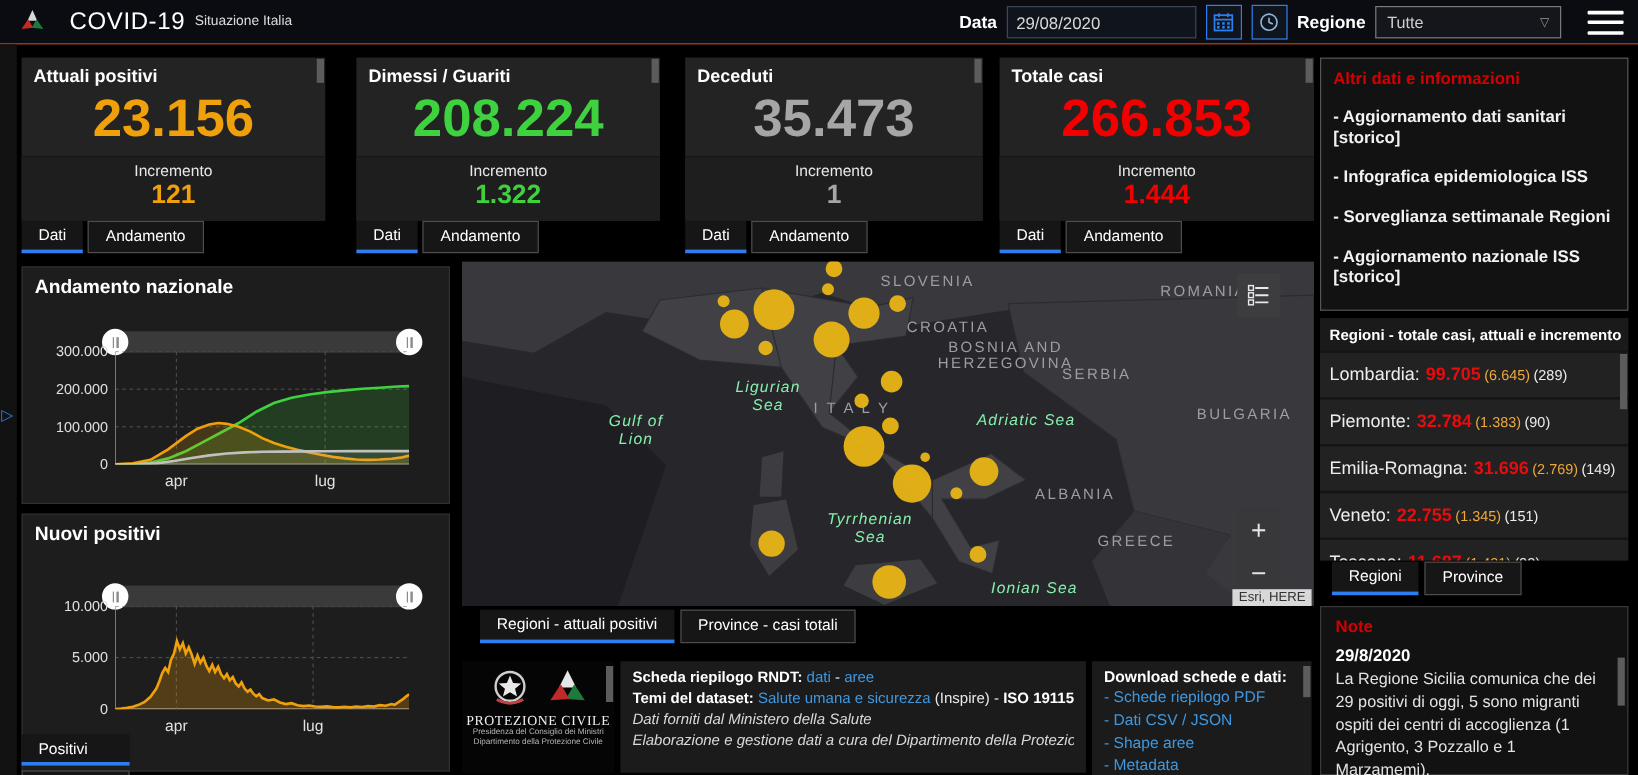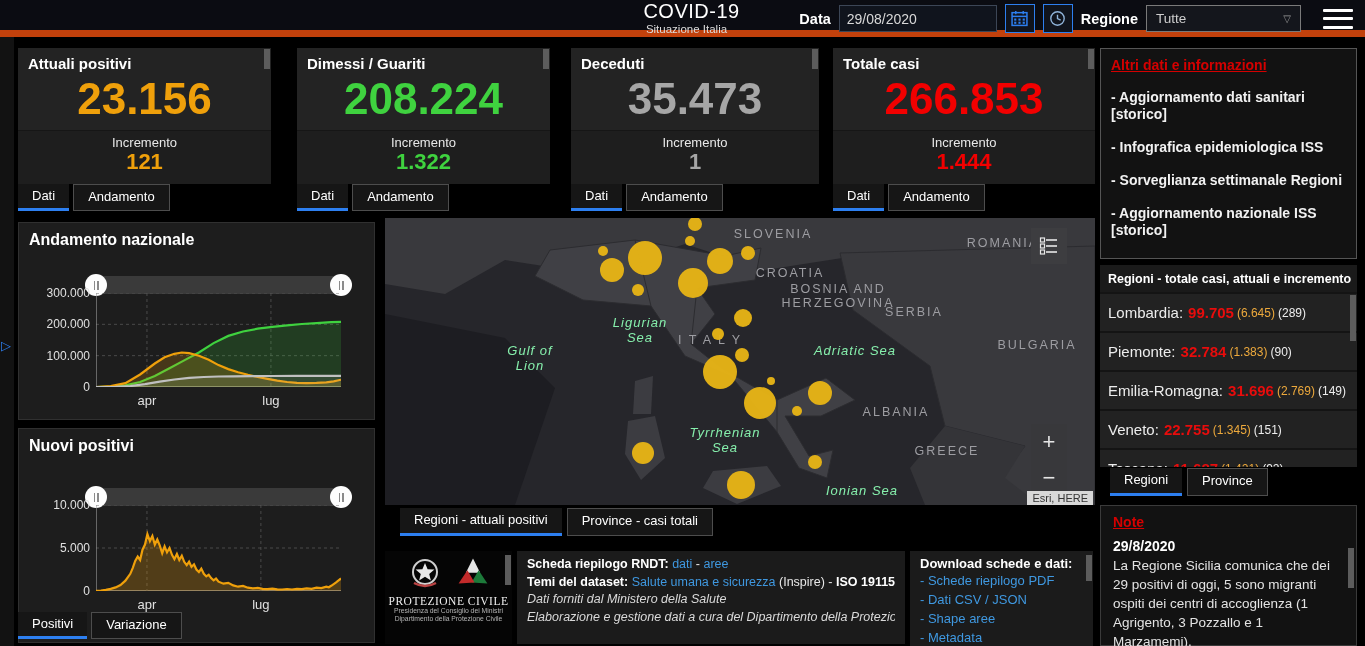--- a/index.html
+++ b/index.html
@@ -2,22 +2,22 @@
 <html><head>
 <meta charset="utf-8">
 <style>
   * { margin:0; padding:0; box-sizing:border-box; }
   html,body { width:1365px; height:646px; background:#000; overflow:hidden;
               font-family:"Liberation Sans", sans-serif; }
   body { position:relative; }
 
   
   #header { position:absolute; left:0; top:0; width:1365px; height:37px;
-            background:#0b0c12; border-bottom:7px solid #c2410c;
-            display:flex; align-items:center;flex-direction:column; }
+            background:#0b0c12; border-bottom:1px solid #c2410c;
+            display:flex; align-items:center; }
   #logo-box { width:26px; height:26px; margin-left:14px; }
   #app-title { color:#fff; font-size:20px; font-weight:400; margin-left:18px; letter-spacing:.5px;}
   #app-subtitle { color:#ddd; font-size:11.5px; margin-left:8px; }
   #header-right { position:absolute; right:12px; top:0; height:37px; display:flex; align-items:center; gap:8px; }
   .hdr-label { color:#fff; font-weight:bold; font-size:14.5px; }
   #date-input { width:158px; height:27px; background:#10141d; border:1px solid #3c4656;
                 color:#d8d8d8; font-size:14px; padding:0 7px; font-family:inherit;}
   .icon-btn { width:30px; height:29px; background:#10141d; border:1px solid #2d7ff0;
               display:flex; align-items:center; justify-content:center; cursor:pointer; }
   #region-select { width:155px; height:27px; background:#14161c; border:1px solid #7a7a7a;
@@ -79,21 +79,21 @@
   .lic-bold { font-weight:bold; color:#fff; }
   .lic-link { color:#3f98e0; cursor:pointer; }
   .lic-it { font-style:italic; color:#d9d9d9; }
   #footer-download { position:absolute; left:910px; top:551px; width:183px; height:113px; background:#1b1b1b; padding:5px 0 0 10px;}
   .dl-title { color:#fff; font-weight:bold; font-size:13px; }
   .dl-link { color:#3f98e0; font-size:13px; line-height:19px; cursor:pointer; white-space:nowrap;}
 
   
   #info-panel { position:absolute; left:1100px; top:48px; width:257px; height:211px; background:#121212;
                 border:1px solid #555; padding:8px 10px; }
-  .red-title { color:#d40000; font-weight:bold; font-size:14px;text-decoration:underline; }
+  .red-title { color:#d40000; font-weight:bold; font-size:14px; }
   .info-link { color:#f2f2f2; font-weight:bold; font-size:14px; line-height:17px; cursor:pointer; }
   #info-links { display:flex; flex-direction:column; gap:16px; margin-top:16px; }
 
   #regions-panel { position:absolute; left:1100px; top:265px; width:257px; height:202px; background:#141414; overflow:hidden;}
   .regions-title { color:#fff; font-weight:bold; font-size:12.5px; padding:7px 0 6px 8px; background:#1a1a1a;}
   .region-row { background:#222; margin-top:2px; height:37px; display:flex; align-items:center; padding-left:8px;
                 font-size:15px; white-space:nowrap; cursor:pointer; position:relative;}
   .rg-name { color:#ededed; }
   .rg-total { color:#e80c0c; font-weight:bold; margin-left:5px;}
   .rg-act { color:#eda93c; font-size:12px; margin-left:3px;}
@@ -277,21 +277,21 @@
         <path d="M0.0,85.8 L4.9,85.5 L9.8,84.9 L14.7,83.9 L19.6,82.4 L24.5,80.0 L29.4,75.7 L34.3,68.8 L36.8,62.8 L39.2,55.9 L41.7,51.6 L44.1,55.0 L46.5,44.7 L49.0,39.6 L51.4,29.2 L53.9,36.1 L56.4,31.0 L58.8,39.6 L61.3,34.4 L63.7,40.4 L66.2,48.2 L68.6,41.3 L71.0,47.3 L73.5,43.0 L76.0,49.9 L78.4,54.2 L80.9,49.0 L83.3,55.0 L85.8,50.7 L88.2,56.8 L90.7,60.2 L93.1,56.8 L95.5,61.9 L98.0,59.3 L100.4,64.5 L102.9,67.1 L105.3,63.6 L107.8,68.8 L110.3,71.4 L112.7,69.7 L115.1,73.1 L117.6,75.3 L120.0,73.5 L122.5,76.7 L127.4,78.7 L132.3,77.8 L137.2,80.4 L142.1,81.7 L147.0,81.0 L151.9,82.7 L156.8,83.4 L161.7,82.9 L166.6,83.8 L171.5,84.1 L176.4,83.6 L181.3,84.3 L186.2,84.5 L191.1,84.0 L196.0,84.5 L200.9,83.8 L205.8,84.2 L210.7,83.4 L215.6,83.8 L220.5,82.6 L225.4,83.1 L230.3,81.7 L232.8,82.3 L235.2,80.8 L237.7,79.1 L240.1,77.4 L242.6,75.3 L245.0,73.5 L245,86 L0,86 Z" fill="#efa00b" fill-opacity="0.25"></path>
         <path d="M0.0,85.8 L4.9,85.5 L9.8,84.9 L14.7,83.9 L19.6,82.4 L24.5,80.0 L29.4,75.7 L34.3,68.8 L36.8,62.8 L39.2,55.9 L41.7,51.6 L44.1,55.0 L46.5,44.7 L49.0,39.6 L51.4,29.2 L53.9,36.1 L56.4,31.0 L58.8,39.6 L61.3,34.4 L63.7,40.4 L66.2,48.2 L68.6,41.3 L71.0,47.3 L73.5,43.0 L76.0,49.9 L78.4,54.2 L80.9,49.0 L83.3,55.0 L85.8,50.7 L88.2,56.8 L90.7,60.2 L93.1,56.8 L95.5,61.9 L98.0,59.3 L100.4,64.5 L102.9,67.1 L105.3,63.6 L107.8,68.8 L110.3,71.4 L112.7,69.7 L115.1,73.1 L117.6,75.3 L120.0,73.5 L122.5,76.7 L127.4,78.7 L132.3,77.8 L137.2,80.4 L142.1,81.7 L147.0,81.0 L151.9,82.7 L156.8,83.4 L161.7,82.9 L166.6,83.8 L171.5,84.1 L176.4,83.6 L181.3,84.3 L186.2,84.5 L191.1,84.0 L196.0,84.5 L200.9,83.8 L205.8,84.2 L210.7,83.4 L215.6,83.8 L220.5,82.6 L225.4,83.1 L230.3,81.7 L232.8,82.3 L235.2,80.8 L237.7,79.1 L240.1,77.4 L242.6,75.3 L245.0,73.5" fill="none" stroke="#efa00b" stroke-width="2.2"></path>
       </svg>
   <span class="ylab" style="top: 86px;">0</span>
       <span class="ylab" style="top: 43px;">5.000</span>
       <span class="ylab" style="top: 0px;">10.000</span>
       <span class="xlab" style="left: 50.96px;">apr</span>
       <span class="xlab" style="left: 164.885px;">lug</span>
     </div>
 </div>
-<div class="card-tabs" style="left:18px;top:612px;">
+<div class="card-tabs" style="left:18px;top:612px;flex-direction:column;">
   <div class="tab active">Positivi</div>
   <div class="tab inactive">Variazione</div>
 </div>
 
 <div id="map">
   <svg width="710" height="287" viewBox="0 0 710 287">
     <rect width="710" height="287" fill="#26262b"></rect>
 
     <polygon points="0,0 710,0 710,42 590,50 470,38 380,52 300,26 210,56 120,42 60,76 0,66" fill="#39393d"></polygon>
 

